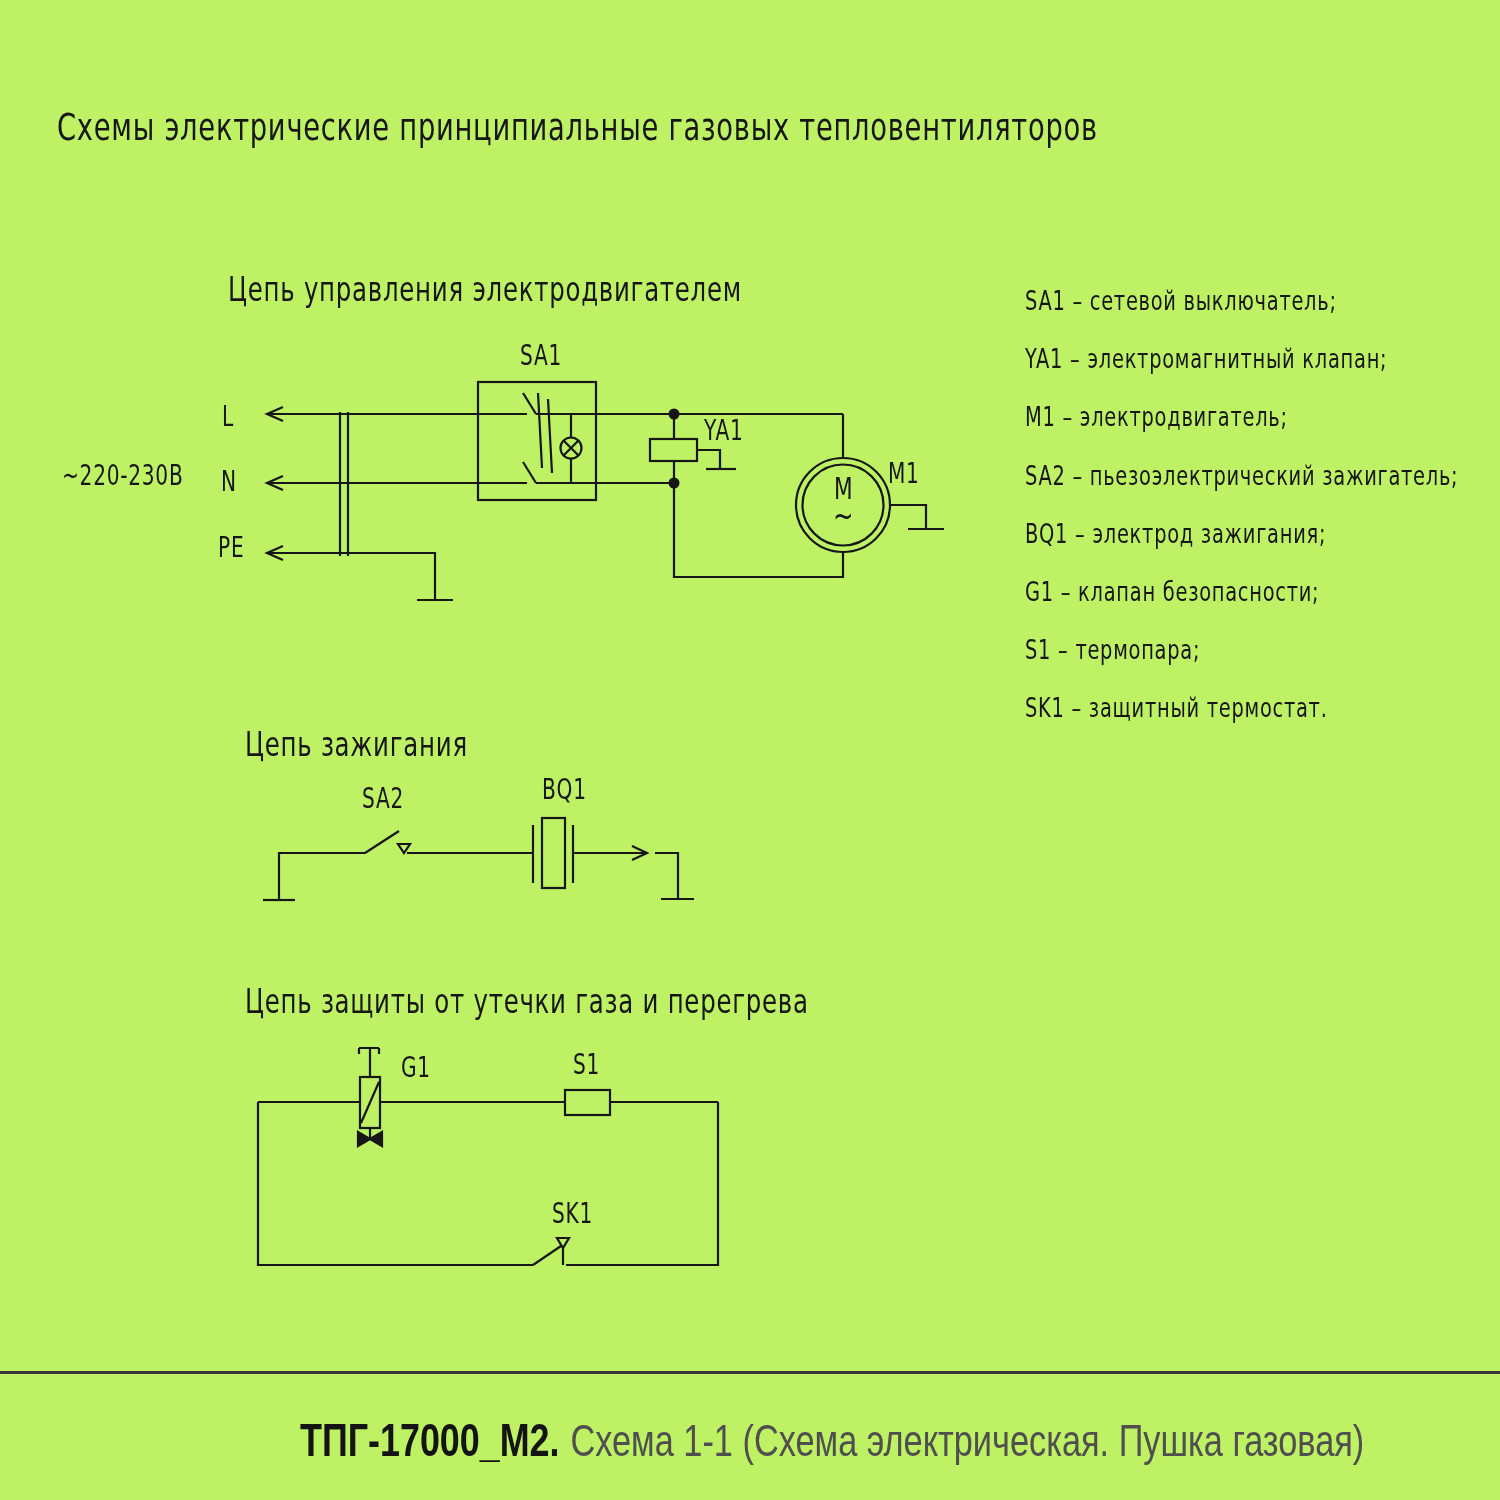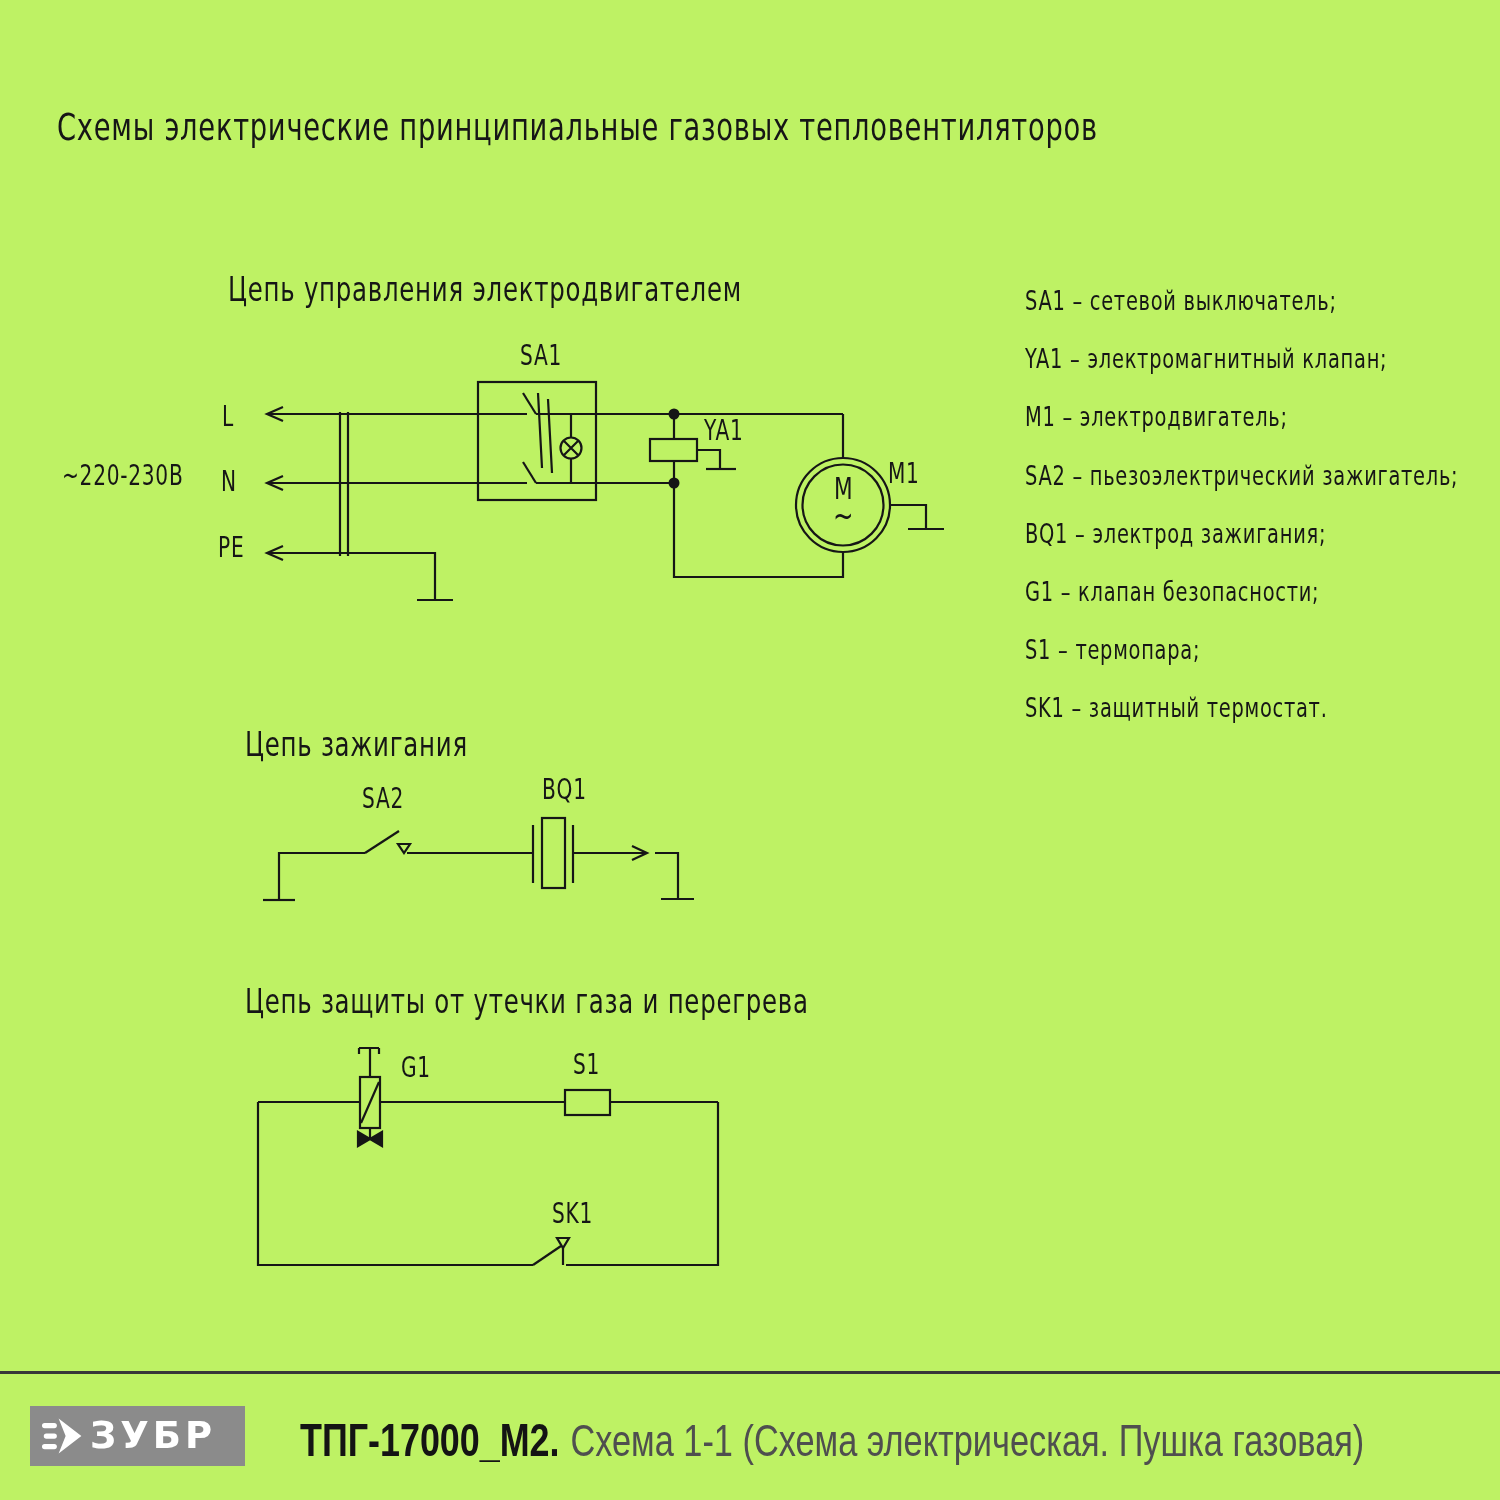--- a/index.html
+++ b/index.html
@@ -139,27 +139,18 @@
     <div>M1 – электродвигатель;</div>
     <div>SA2 – пьезоэлектрический зажигатель;</div>
     <div>BQ1 – электрод зажигания;</div>
     <div>G1 – клапан безопасности;</div>
     <div>S1 – термопара;</div>
     <div>SK1 – защитный термостат.</div>
   </div>
 
   <div class="divider"></div>
 
-  <div class="logo">
-    <svg class="logo-icon" width="42" height="40" viewBox="0 0 48 44">
-      <rect x="0" y="7" width="17" height="6" rx="3" fill="#ffffff"></rect>
-      <rect x="2" y="19" width="15" height="6" rx="3" fill="#ffffff"></rect>
-      <rect x="0" y="31" width="17" height="6" rx="3" fill="#ffffff"></rect>
-      <polygon points="19,2 45,22 19,42 27,22" fill="#ffffff"></polygon>
-    </svg>
-    <span class="logo-text">ЗУБР</span>
-  </div>
 
   <div class="footer-line">
     <span class="footer-model">ТПГ-17000_М2.</span><span class="footer-caption">Схема 1-1 (Схема электрическая. Пушка газовая)</span>
   </div>
 
 </div>
 
 </body></html>

